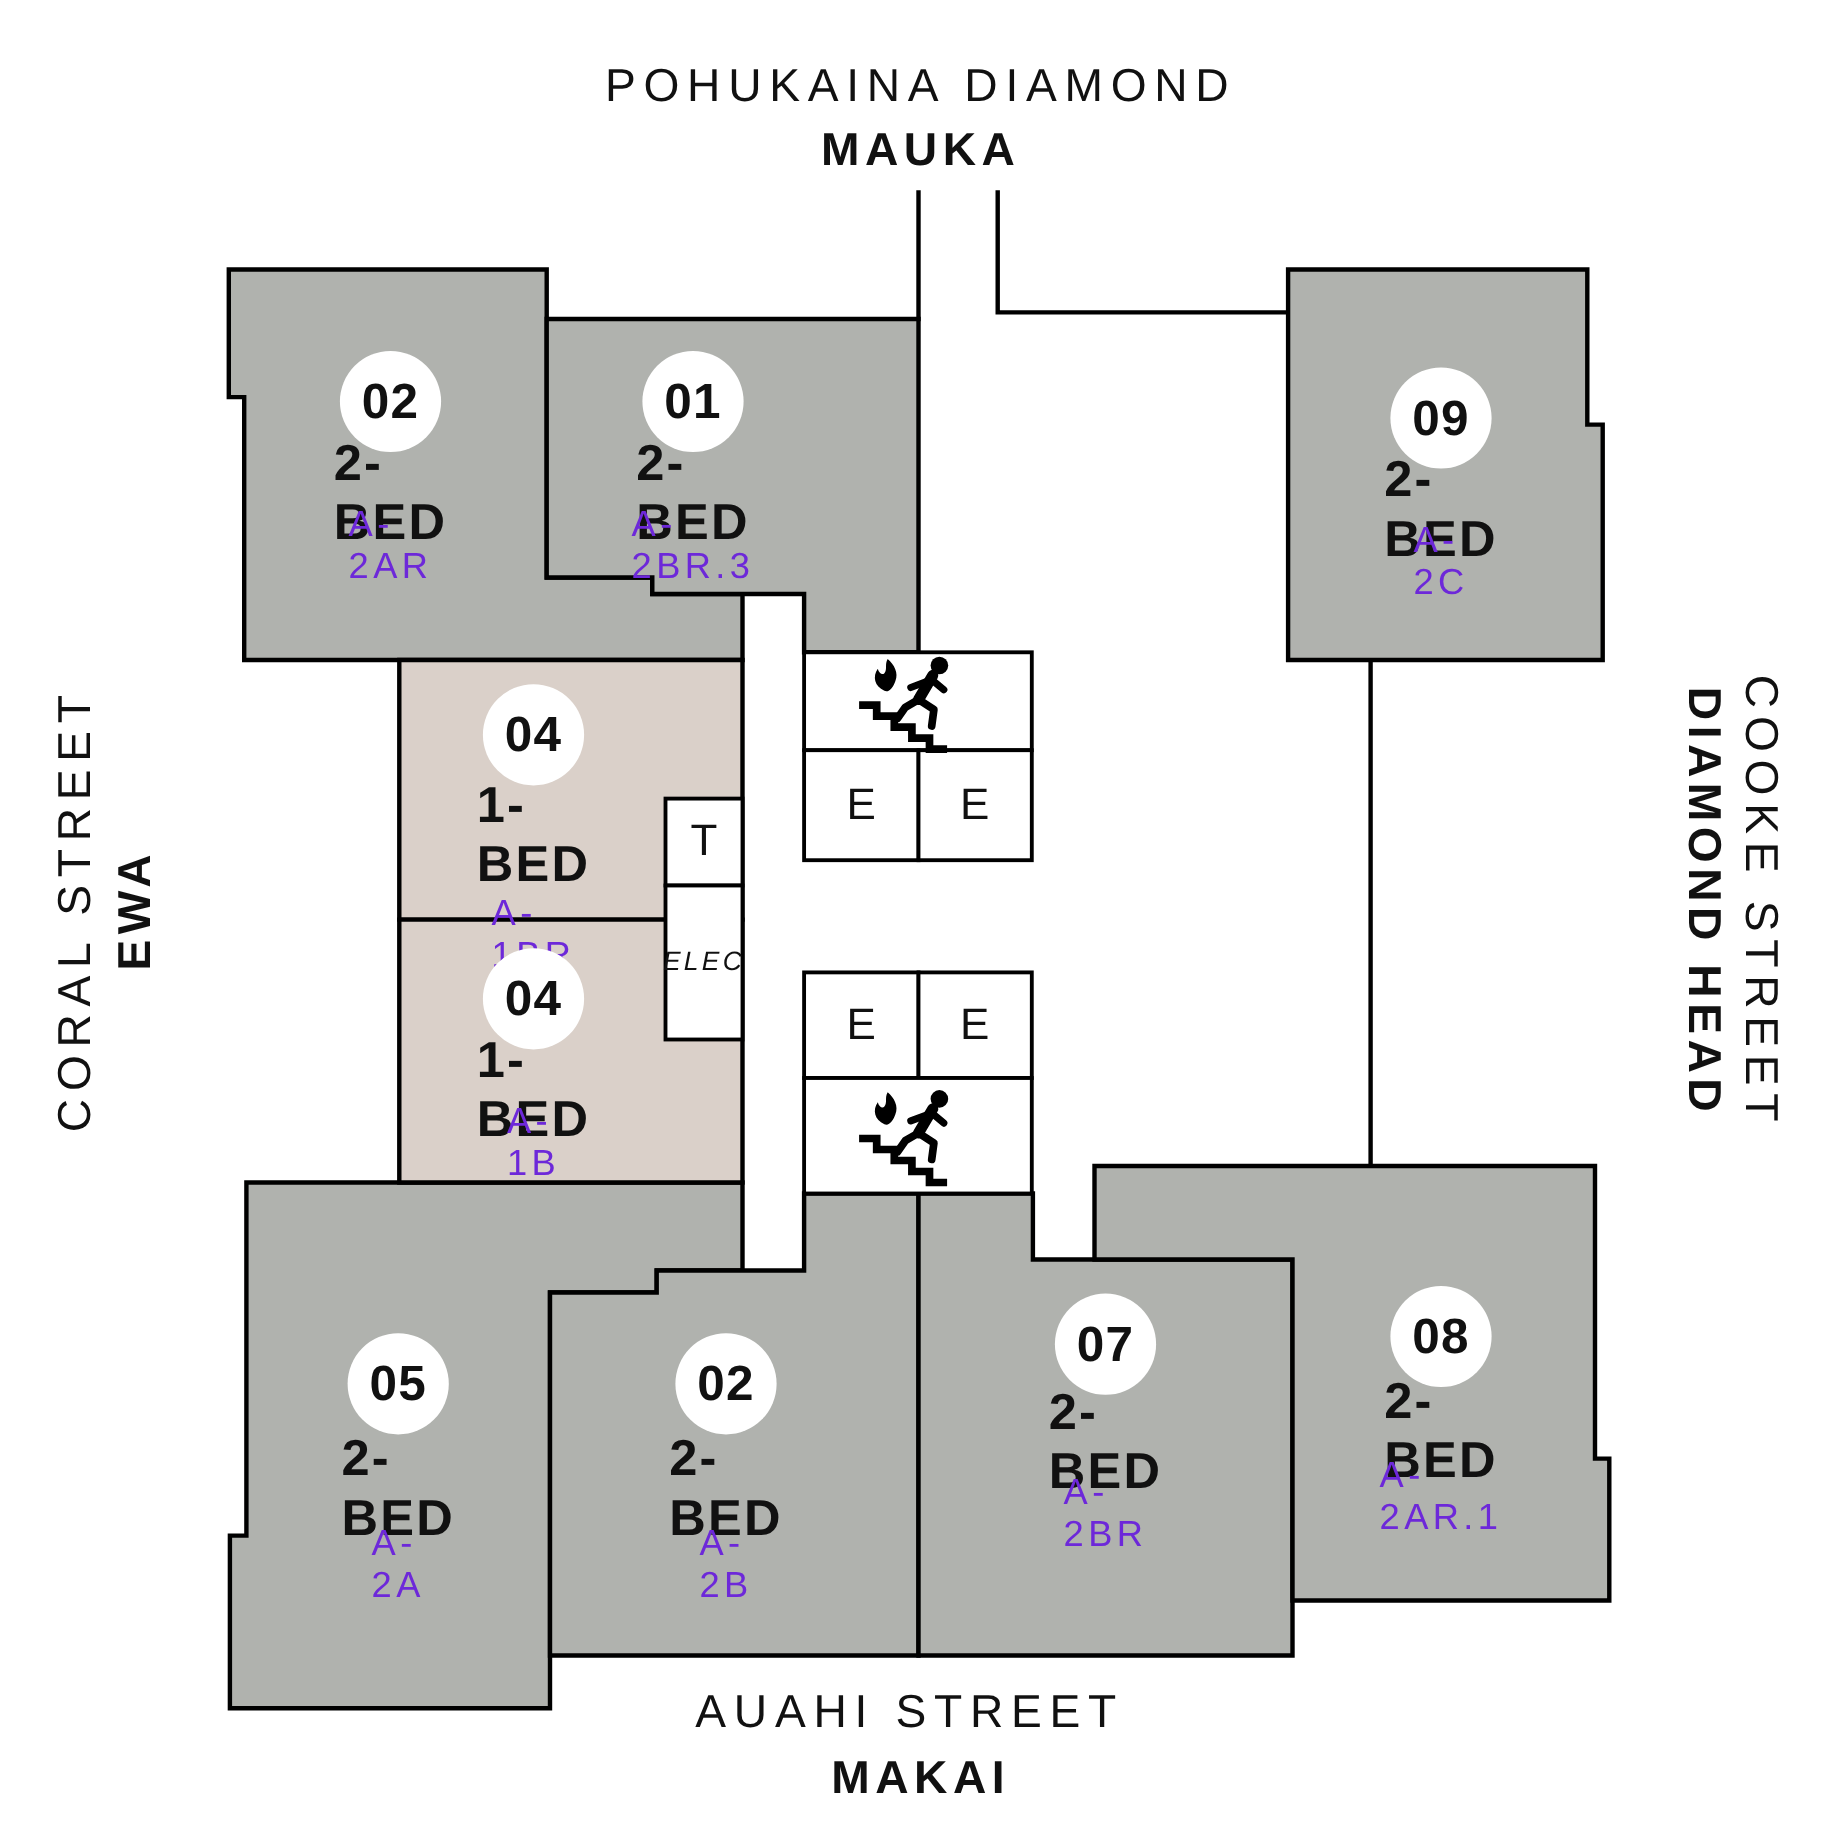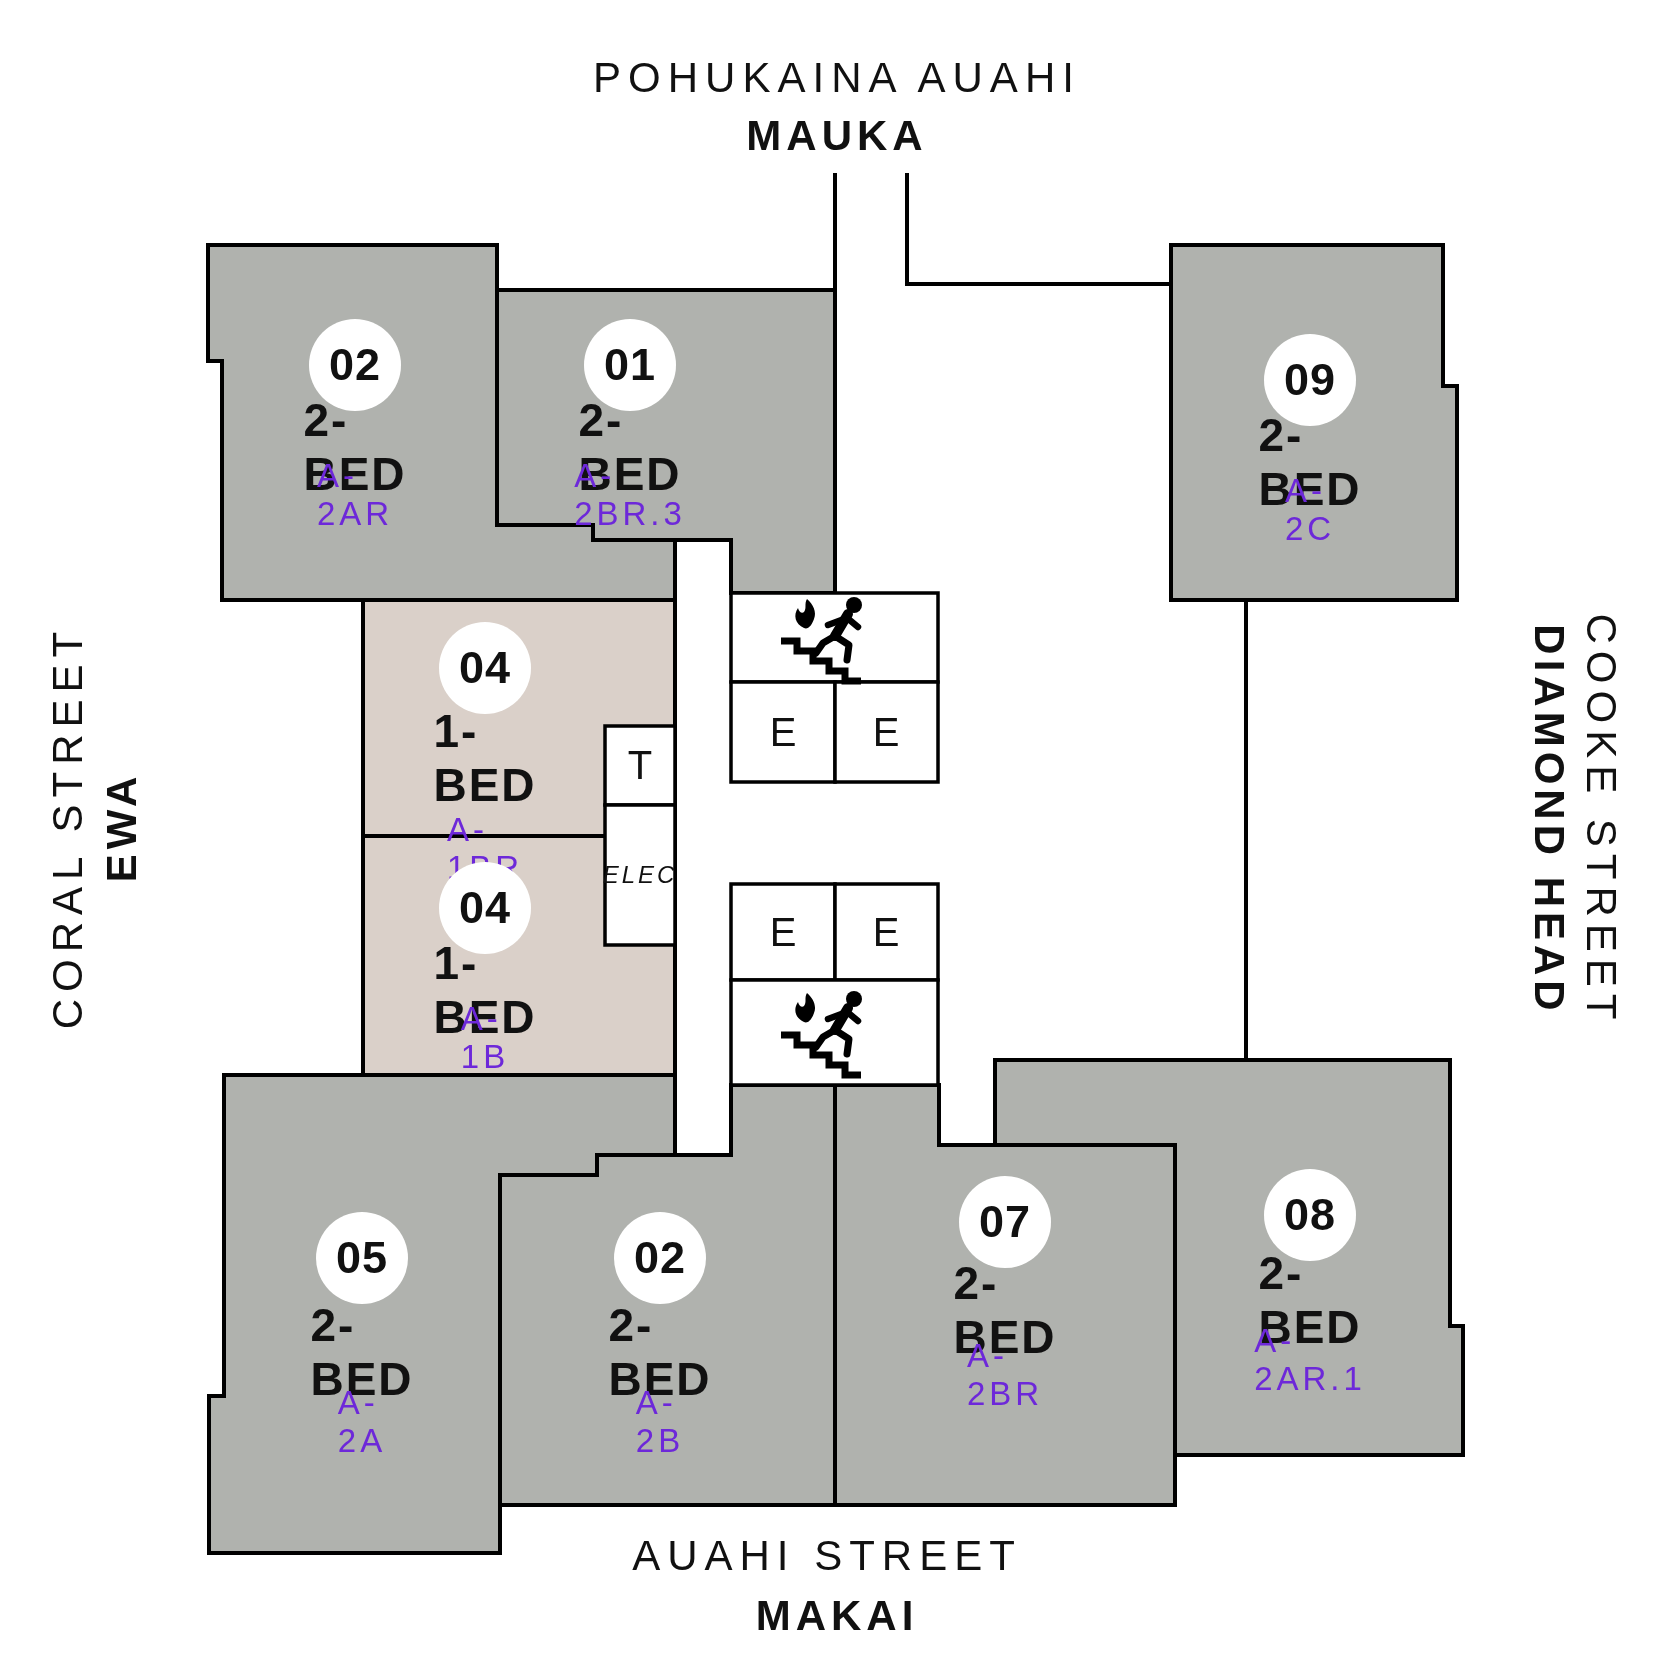--- a/index.html
+++ b/index.html
@@ -76,21 +76,21 @@
     <rect x="731" y="884" width="104" height="96" fill="#fff" stroke="#000" stroke-width="3.5"></rect>
     <rect x="835" y="884" width="103" height="96" fill="#fff" stroke="#000" stroke-width="3.5"></rect>
     <rect x="731" y="980" width="207" height="105" fill="#fff" stroke="#000" stroke-width="3.5"></rect>
     <rect x="605" y="726" width="70" height="79" fill="#fff" stroke="#000" stroke-width="3.5"></rect>
     <rect x="605" y="805" width="70" height="140" fill="#fff" stroke="#000" stroke-width="3.5"></rect>
 
     <use href="#exit-icon" x="775" y="590" width="120" height="100"></use>
     <use href="#exit-icon" x="775" y="984" width="120" height="100"></use>
   </svg>
 
-  <div class="lbl center street-name" style="left:837px;top:78px;">POHUKAINA AUAHI</div>
+  <div class="lbl center street-name" style="left:837px;top:78px;">POHUKAINA DIAMOND</div>
   <div class="lbl center street-dir" style="left:837px;top:136px;">MAUKA</div>
 
   <div class="lbl center street-name" style="left:827px;top:1556px;">AUAHI STREET</div>
   <div class="lbl center street-dir" style="left:837px;top:1616px;">MAKAI</div>
 
   <div class="lbl rot-ccw street-name" style="left:68px;top:827px;">CORAL STREET</div>
   <div class="lbl rot-ccw street-dir" style="left:122px;top:827px;">EWA</div>
 
   <div class="lbl rot-cw street-name" style="left:1601px;top:820px;">COOKE STREET</div>
   <div class="lbl rot-cw street-dir" style="left:1549px;top:820px;">DIAMOND HEAD</div>

